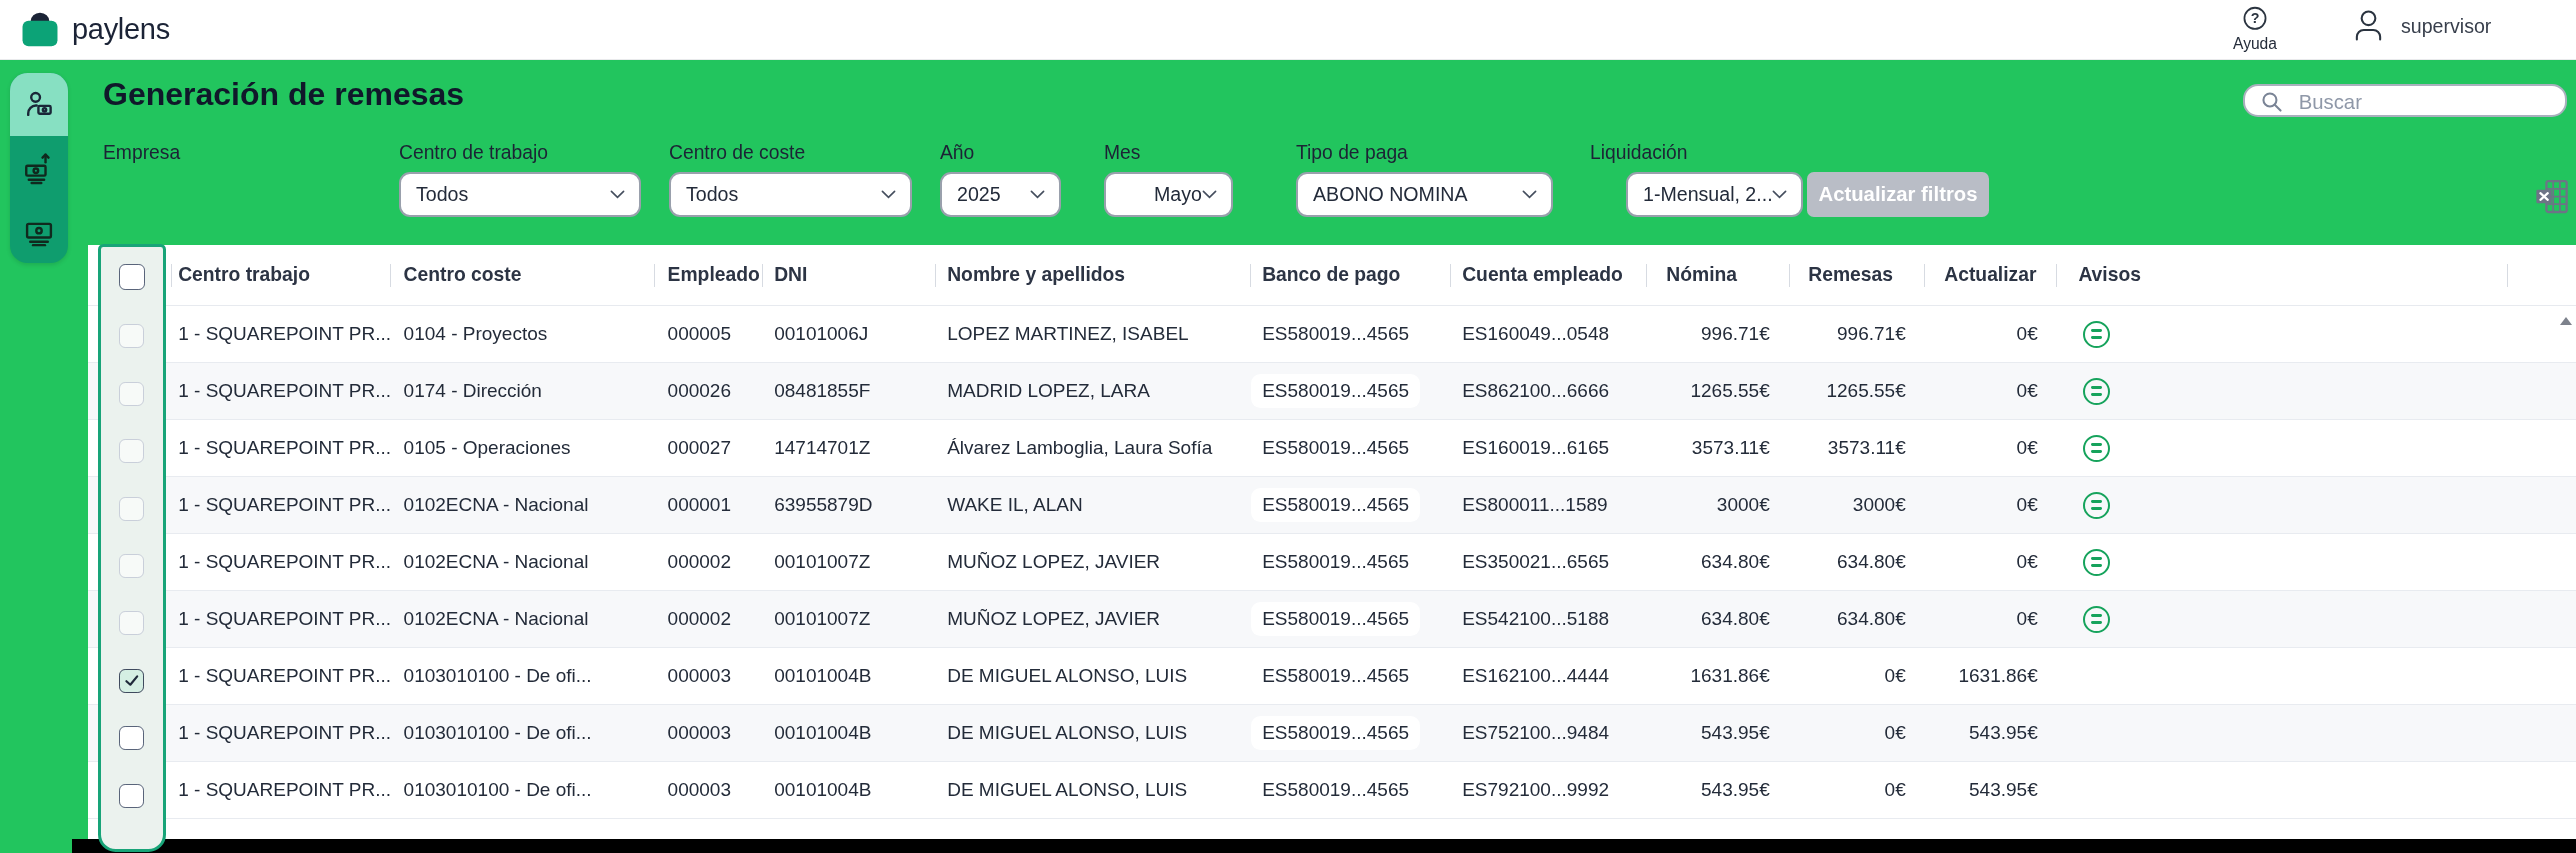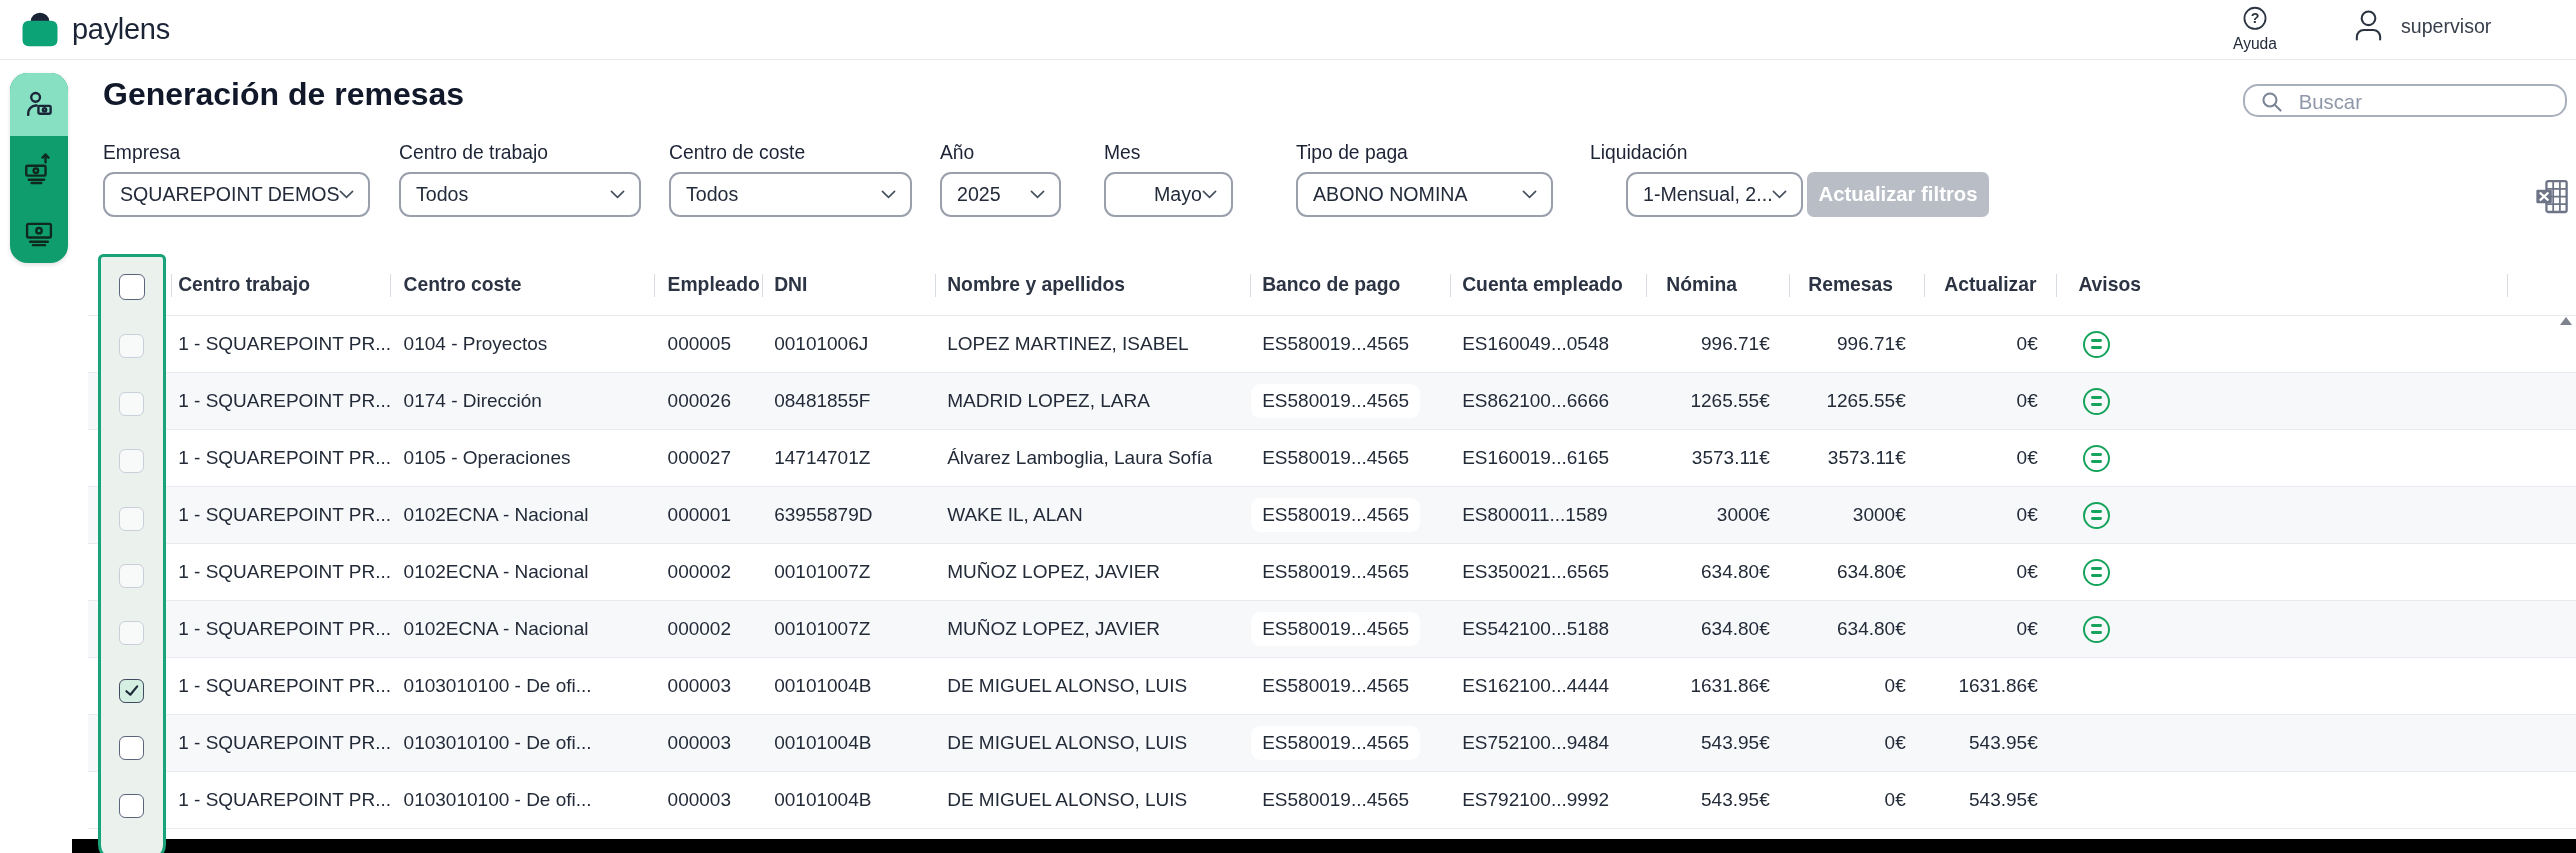--- a/index.html
+++ b/index.html
@@ -1,19 +1,19 @@
 <!DOCTYPE html>
 <html style="font-size:11px"><head>
 <meta charset="utf-8">
 <style>
   html,body{margin:0;padding:0;background:#d8dadd;}
   *{box-sizing:border-box;}
   .screen{
     position:relative;width:2576px;height:854px;overflow:hidden;
-    background:#ffffff;
+    background:#22c55e;
     font-family:"Liberation Sans","DejaVu Sans",sans-serif;
     color:#222a38;
   }
   
   .topbar{position:absolute;left:0;top:0;width:2576px;height:60px;background:#ffffff;border-bottom:1.4px solid #e9eaec;}
   .logo{position:absolute;left:19px;top:9.5px;display:flex;align-items:center;gap:11px;}
   .logo-text{font-size:29px;font-weight:500;color:#1b2336;letter-spacing:-0.3px;}
   .help{position:absolute;left:2228px;top:4.1px;width:54px;text-align:center;cursor:pointer;}
   .help-label{font-size:15.6px;color:#242c3a;margin-top:0.7px;}
   .userbox{position:absolute;left:2350px;top:8.1px;display:flex;align-items:center;gap:14px;}
@@ -35,21 +35,21 @@
   .f1{left:103px;}  .f1 .select{width:267px;}
   .f2{left:399px;}  .f2 .select{width:242px;}
   .f3{left:669px;}  .f3 .select{width:243px;}
   .f4{left:940px;} .f4 .select{width:121px;}
   .f5{left:1104px;} .f5 .select{width:129px;padding-left:48px;}
   .f6{left:1296px;} .f6 .select{width:257px;}
   .f7{left:1590px;} .f7 .select{width:177px;margin-left:36px;}
   .btn-update{position:absolute;left:1807px;top:172px;width:182px;height:45px;background:#b9bdc6;color:#fff;font-size:20.3px;font-weight:700;border:none;border-radius:6.8px;cursor:default;font-family:inherit;}
   .excel{position:absolute;left:2535px;top:178px;cursor:pointer;}
   
-  .table-area{position:absolute;left:88px;top:255px;width:2488px;height:594px;background:#ffffff;}
+  .table-area{position:absolute;left:88px;top:245px;width:2488px;height:594px;background:#ffffff;}
   .grid{display:grid;grid-template-columns:78px 224px 264px 108px 173px 315px 200px 196px 142px 136px 132px 88px auto;align-items:center;}
   .thead{position:relative;width:2488px;height:61px;background:#fff;border-bottom:1.4px solid #e7eaef;font-size:19.3px;font-weight:600;color:#2c3444;}
   .trow{position:relative;width:2488px;height:57px;border-bottom:1.4px solid #e8ebf0;font-size:19px;color:#232b39;background:#fff;}
   .trow.alt{background:#f7f8fa;}
   .cell{padding-left:12.2px;white-space:nowrap;overflow:hidden;}
   .cell.pad{padding-left:13.6px;}
   .cell.num{text-align:right;padding-right:18.3px;padding-left:0;}
   .hnum{padding-left:20.3px;}
   .havisos{padding-left:22.4px;}
   .pill{display:inline-block;background:#fff;border-radius:9.5px;padding:6.1px 11px;margin-left:-11px;}
@@ -147,28 +147,20 @@
       <svg width="26" height="26" viewBox="0 0 38 38" fill="none" stroke="#7a8496" stroke-width="3" stroke-linecap="round">
         <circle cx="16" cy="16" r="9.5"></circle>
         <path d="M23 23 L31.5 31.5"></path>
       </svg>
     </span>
     <input type="text" placeholder="Buscar" style="">
   </div>
 
   <div class="filter f1">
     <div class="flabel">Empresa</div>
-    <div class="select">
-      <span class="sval">SQUAREPOINT DEMOS</span>
-      <span>
-          <svg width="15" height="8.8" viewBox="0 0 22 13" fill="none" stroke="#454e5e" stroke-width="2.4" stroke-linecap="round">
-            <path d="M2 2 l9 9 l9 -9"></path>
-          </svg>
-        </span>
-    </div>
   </div>
   <div class="filter f2">
     <div class="flabel">Centro de trabajo</div>
     <div class="select">
       <span class="sval">Todos</span>
       <span>
           <svg width="15" height="8.8" viewBox="0 0 22 13" fill="none" stroke="#454e5e" stroke-width="2.4" stroke-linecap="round">
             <path d="M2 2 l9 9 l9 -9"></path>
           </svg>
         </span>

